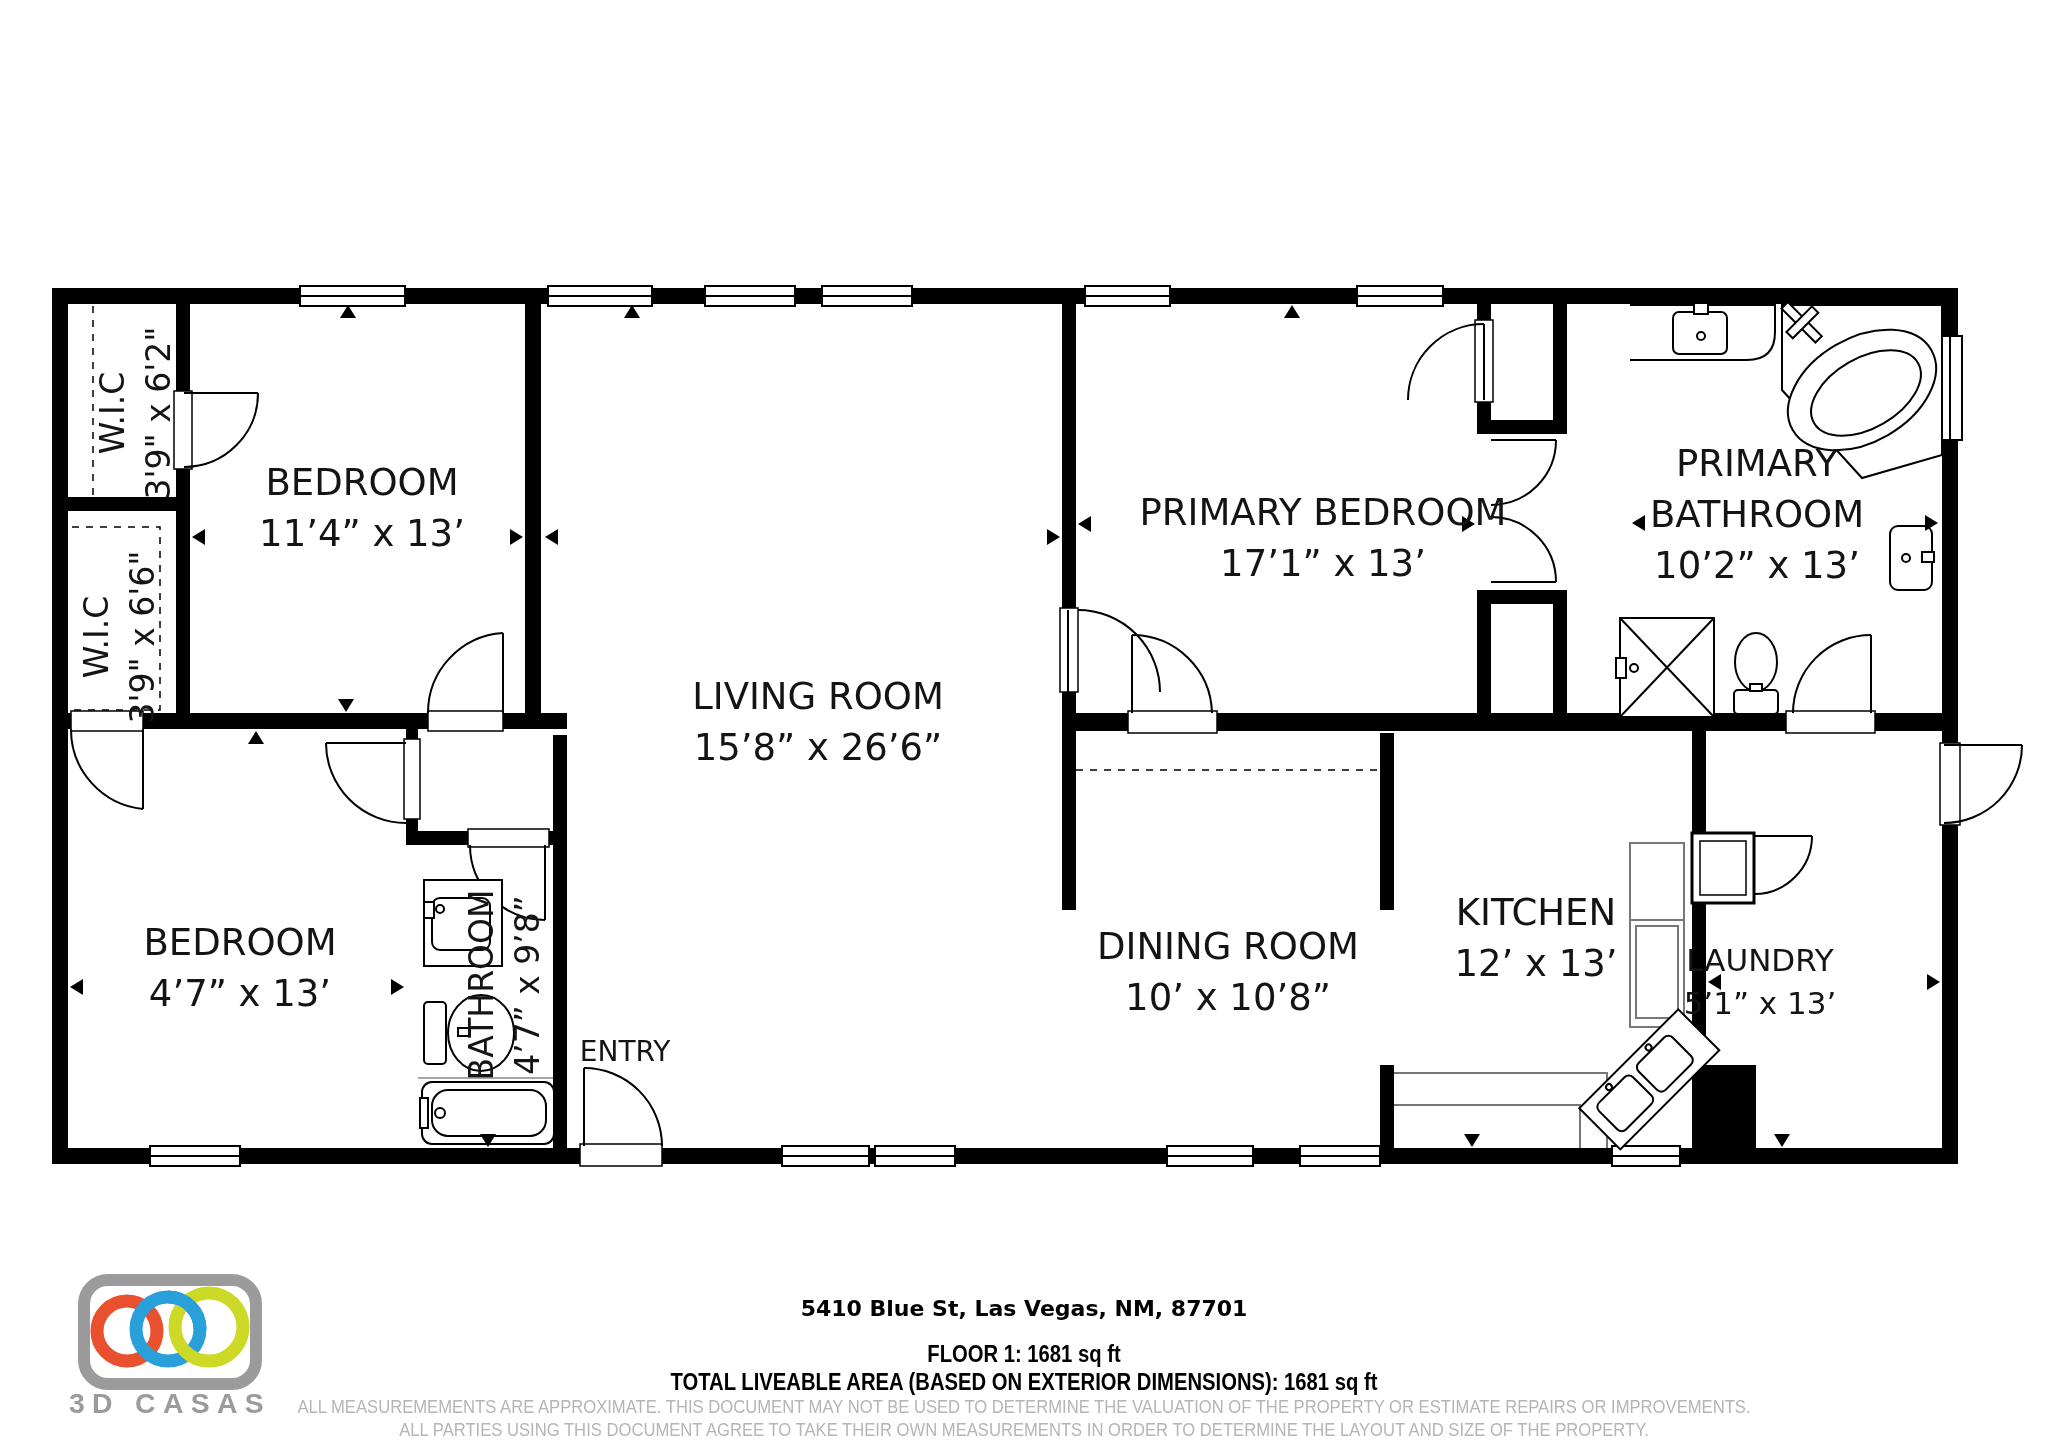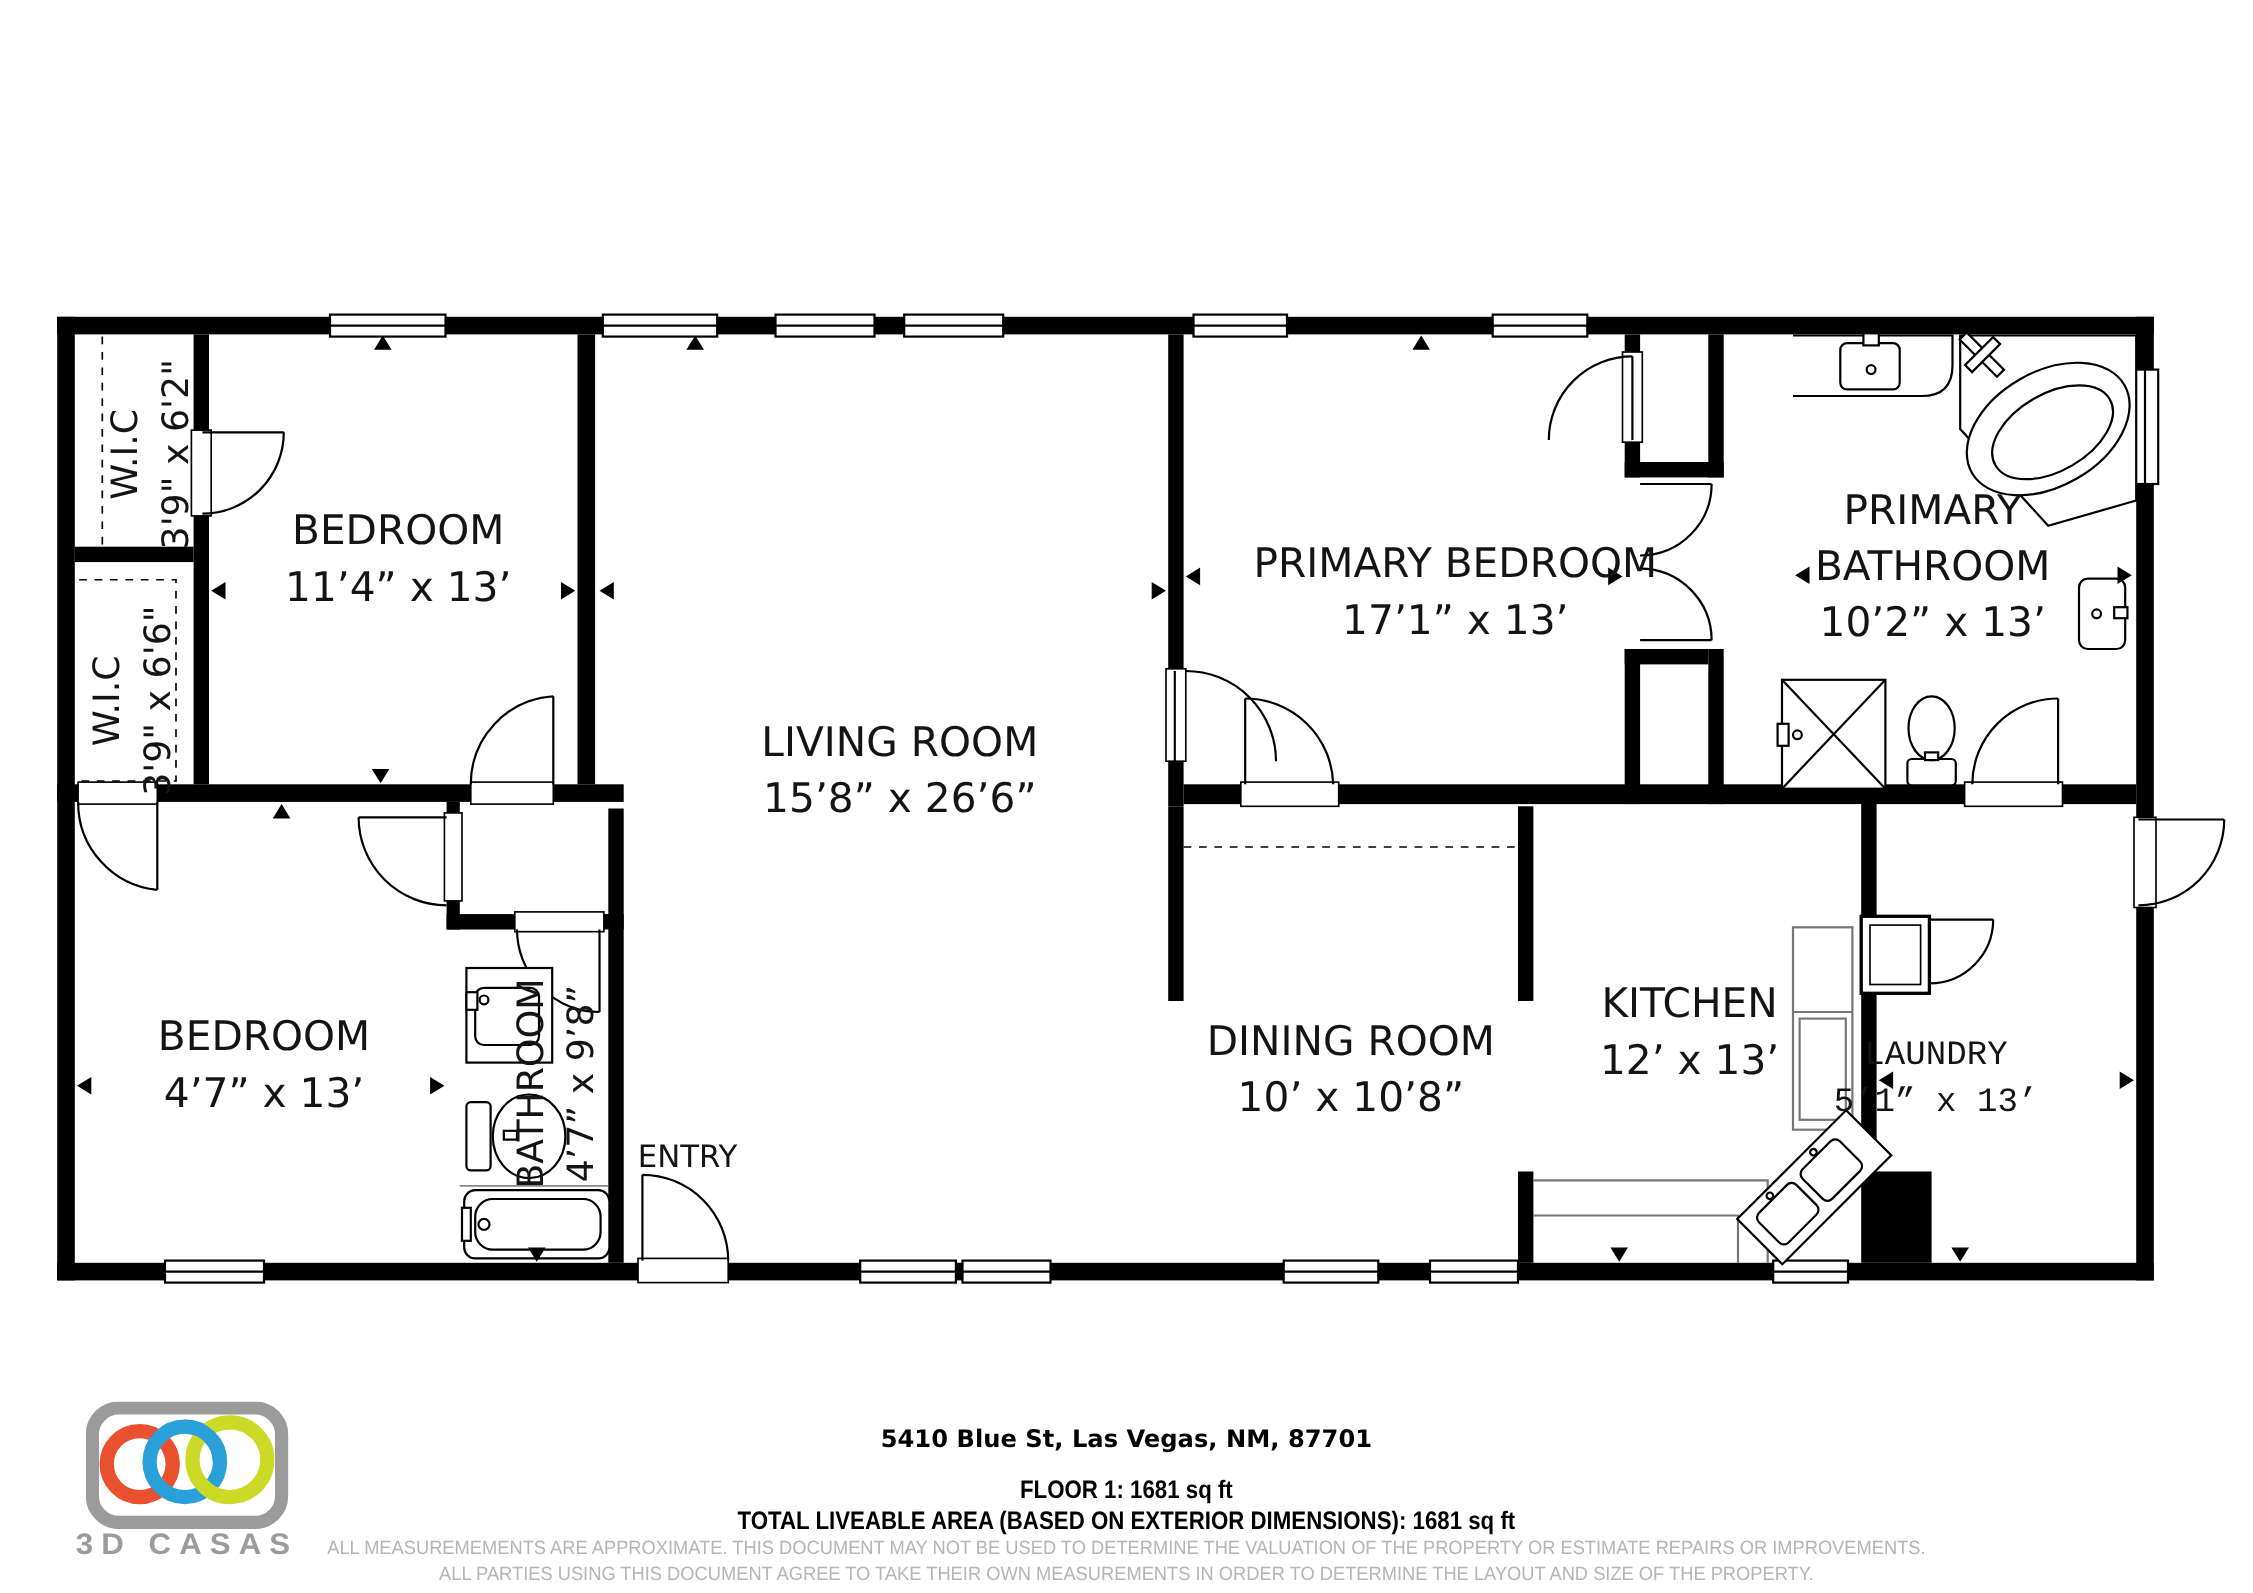--- a/index.html
+++ b/index.html
@@ -335,41 +335,41 @@
     <span class="nm">BEDROOM</span>
     <span class="dm">4’7” x 13’</span>
   </div>
   <div class="room-label rot fs-mid" style="left:505px;top:985px;">
     <span class="nm">BATHROOM</span>
     <span class="dm">4’7” x 9’8”</span>
   </div>
   <div class="room-label fs-entry" style="left:625px;top:1052px;">
     <span class="nm">ENTRY</span>
   </div>
-  <div class="room-label fs-big" style="left:818px;top:700px;">
+  <div class="room-label fs-big" style="left:818px;top:722px;">
     <span class="nm">LIVING ROOM</span>
     <span class="dm">15’8” x 26’6”</span>
   </div>
   <div class="room-label fs-big" style="left:1290px;top:538px;margin-left:33px;">
     <span class="nm">PRIMARY BEDROOM</span>
     <span class="dm">17’1” x 13’</span>
   </div>
   <div class="room-label fs-big" style="left:1757px;top:515px;">
     <span class="nm wrap2">PRIMARY BATHROOM</span>
     <span class="dm">10’2” x 13’</span>
   </div>
   <div class="room-label fs-big" style="left:1228px;top:972px;">
     <span class="nm">DINING ROOM</span>
     <span class="dm">10’ x 10’8”</span>
   </div>
   <div class="room-label fs-big" style="left:1520px;top:938px;margin-left:16px;">
     <span class="nm">KITCHEN</span>
     <span class="dm">12’ x 13’</span>
   </div>
-  <div class="room-label fs-laundry" style="left:1760px;top:982px;font-family:Liberation Mono, monospace;">
+  <div class="room-label fs-laundry" style="left:1760px;top:982px;">
     <span class="nm">LAUNDRY</span>
     <span class="dm">5’1” x 13’</span>
   </div>
 
   <svg id="logo" width="185" height="132" viewBox="0 0 185 132">
     <rect x="6" y="6" width="172" height="104" rx="24" fill="none" stroke="#9b9b9b" stroke-width="12"></rect>
     <circle cx="49" cy="57" r="30" fill="none" stroke="#e8502e" stroke-width="13"></circle>
     <circle cx="90" cy="55" r="32" fill="none" stroke="#2aa0da" stroke-width="13"></circle>
     <circle cx="131" cy="53" r="34" fill="none" stroke="#ccd926" stroke-width="13"></circle>
     <path d="M90,23 A32,32 0 0 1 122,55" fill="none" stroke="#2aa0da" stroke-width="13"></path>

